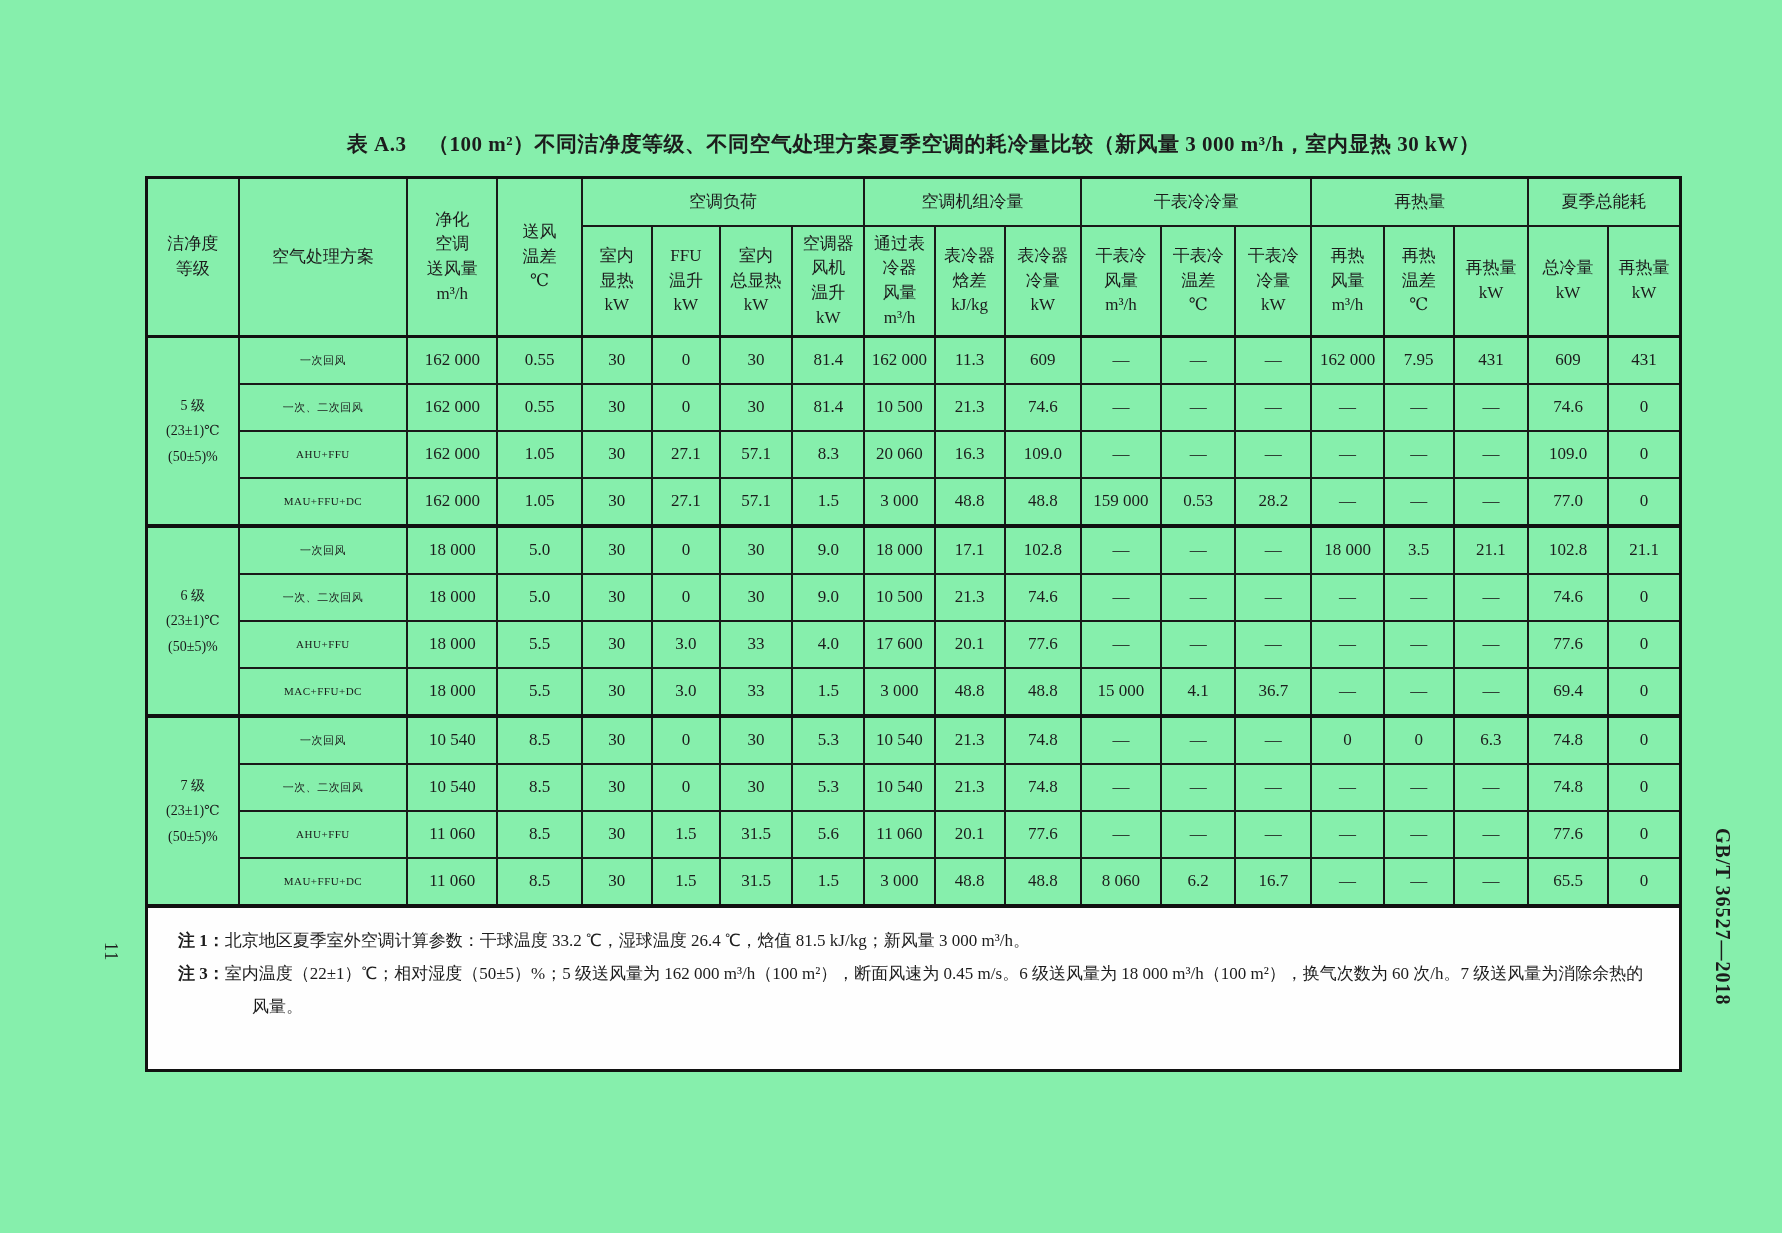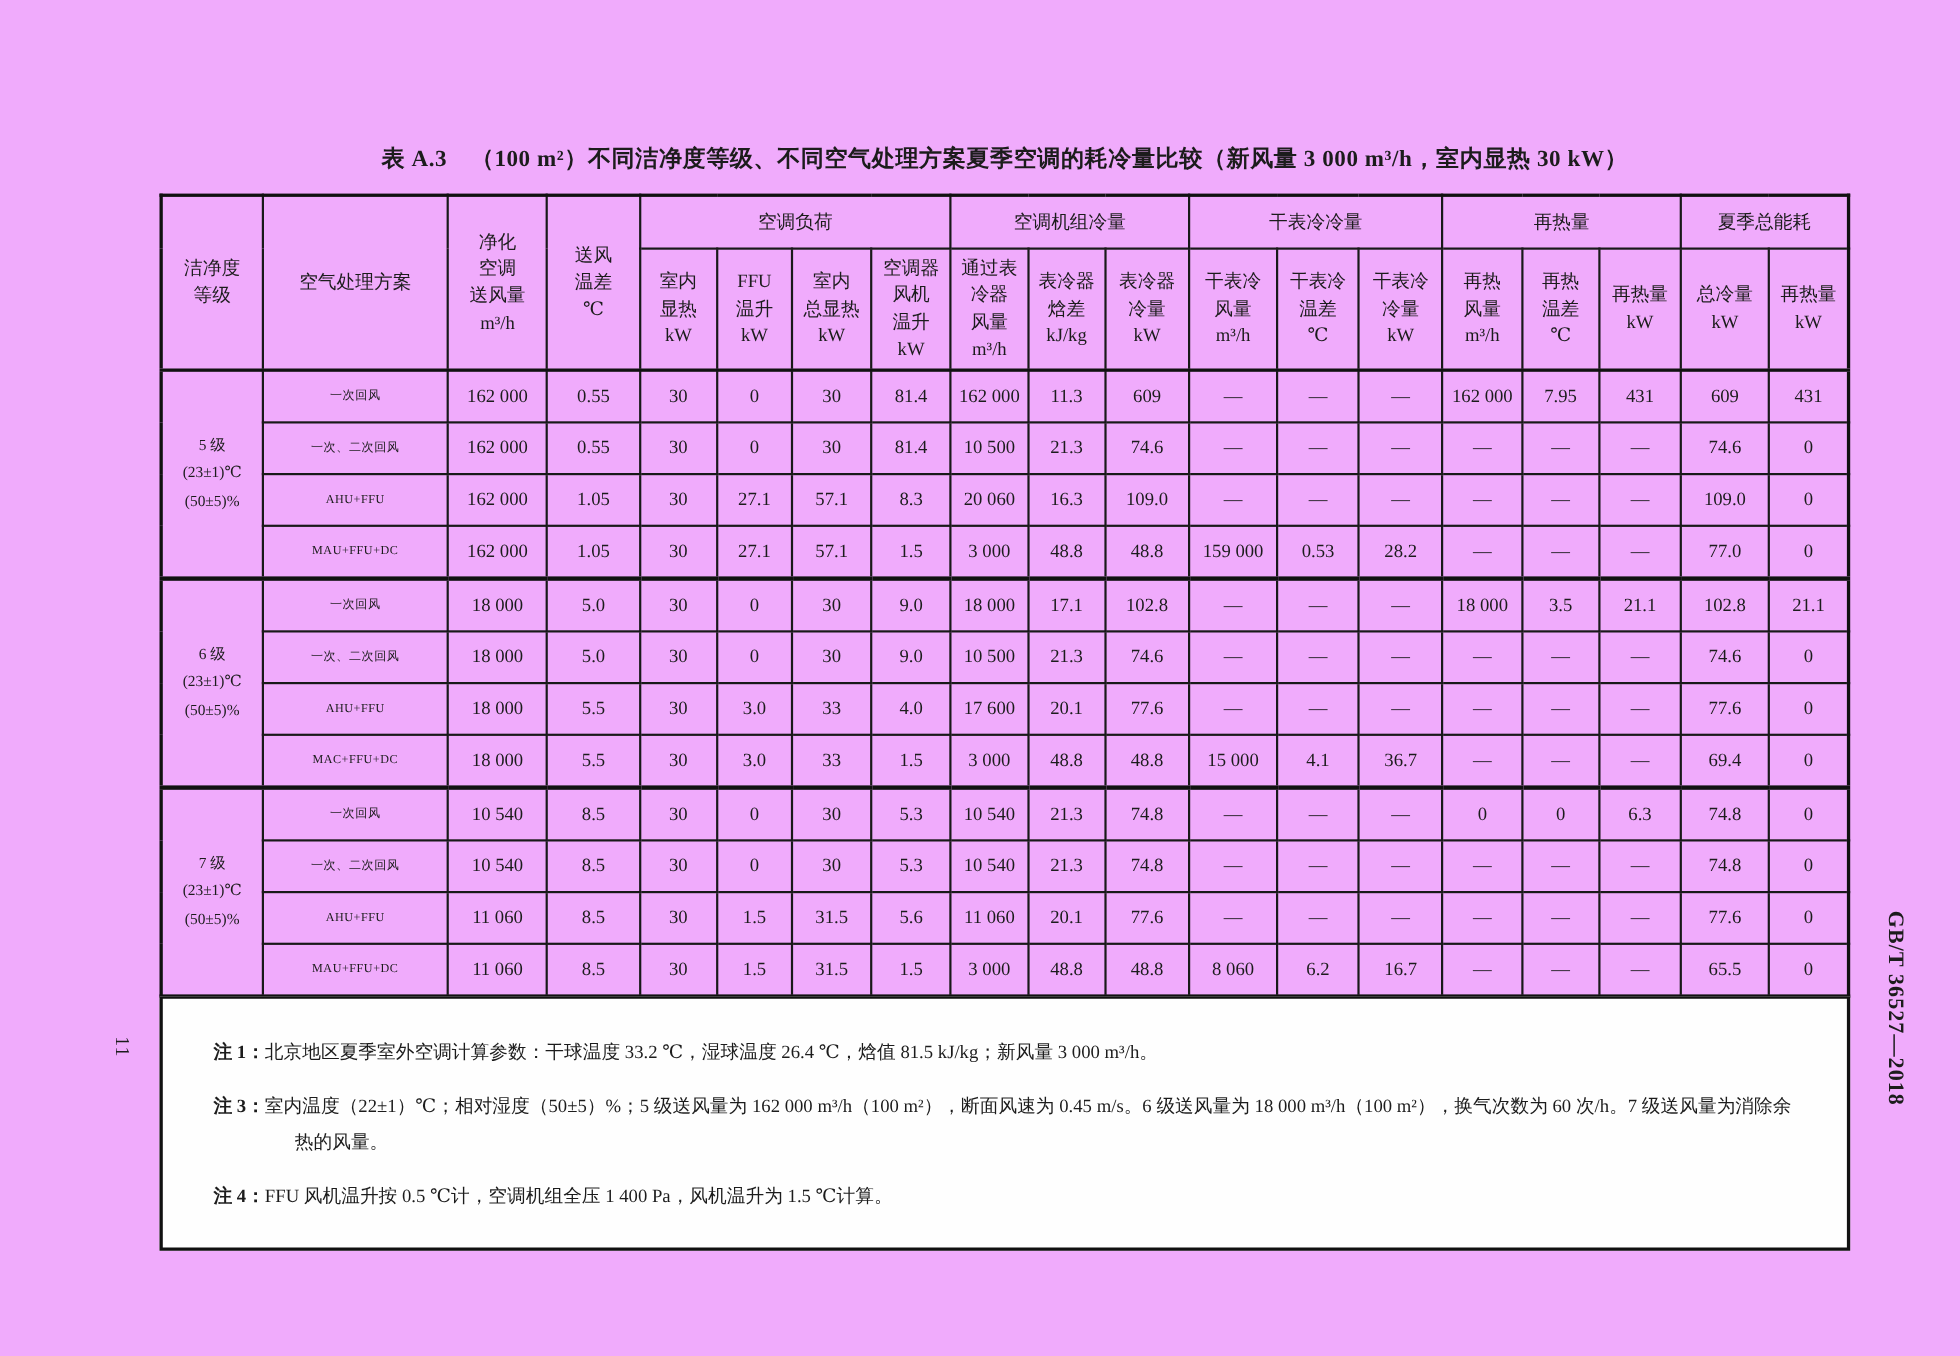--- a/index.html
+++ b/index.html
@@ -1,21 +1,21 @@
 <!DOCTYPE html>
 <html><head>
 <meta charset="utf-8">
 <style>
   html,body{margin:0;padding:0;}
   body{
     width:1782px;height:1233px;background:#ffffff;
     font-family:"Liberation Serif","DejaVu Serif",serif;
     color:#1c1c1c;position:relative;overflow:hidden;
   }
-  .page{position:absolute;inset:0;background:#f0abfc;}
+  .page{position:absolute;inset:0;background:#86efac;}
   .doc-title{
     position:absolute;top:130px;left:145px;width:1537px;
     text-align:center;font-size:21px;font-weight:bold;letter-spacing:.5px;
     white-space:nowrap;
   }
   .table-wrap{position:absolute;top:176px;left:145px;width:1537px;}
   table{border-collapse:collapse;table-layout:fixed;width:100%;}
   th,td{
     border:2px solid #191919;text-align:center;vertical-align:middle;
     font-size:17px;font-weight:normal;padding:1px 2px;
@@ -30,21 +30,21 @@
   thead{border-bottom:3px solid #111;}
   td.level-cell{font-size:14px;line-height:1.8;}
   td.scheme-cell{font-size:11px;letter-spacing:.5px;}
   .notes-box{
     border:3px solid #111;border-top:2px solid #111;margin-top:-1px;
     min-height:166px;padding:16px 24px 14px 30px;box-sizing:border-box;
     background:#fefefe;
   }
   .note{
     font-size:17px;line-height:33px;
-    padding-left:74px;text-indent:-74px;margin:16px;
+    padding-left:74px;text-indent:-74px;margin:0;font-family:Liberation Serif, serif;
   }
   .note b{font-weight:bold;}
   .standard-code{
     position:absolute;right:48px;top:828px;height:200px;
     writing-mode:vertical-rl;font-size:20px;font-weight:bold;
     letter-spacing:1px;white-space:nowrap;
   }
   .page-number{
     position:absolute;left:100px;top:942px;
     writing-mode:vertical-rl;font-size:18px;letter-spacing:1px;
@@ -394,20 +394,19 @@
             <td>—</td>
             <td>65.5</td>
             <td>0</td>
           </tr>
         </tbody>
     </table>
 
     <div class="notes-box">
         <p class="note"><b>注 1：</b>北京地区夏季室外空调计算参数：干球温度 33.2 ℃，湿球温度 26.4 ℃，焓值 81.5 kJ/kg；新风量 3 000 m³/h。</p>
         <p class="note"><b>注 3：</b>室内温度（22±1）℃；相对湿度（50±5）%；5 级送风量为 162 000 m³/h（100 m²），断面风速为 0.45 m/s。6 级送风量为 18 000 m³/h（100 m²），换气次数为 60 次/h。7 级送风量为消除余热的风量。</p>
-        <p class="note"><b>注 4：</b>FFU 风机温升按 0.5 ℃计，空调机组全压 1 400 Pa，风机温升为 1.5 ℃计算。</p>
       </div>
   </div>
 
   <div class="standard-code">GB/T 36527—2018</div>
   <div class="page-number">11</div>
 
 </div>
 
 </body></html>

